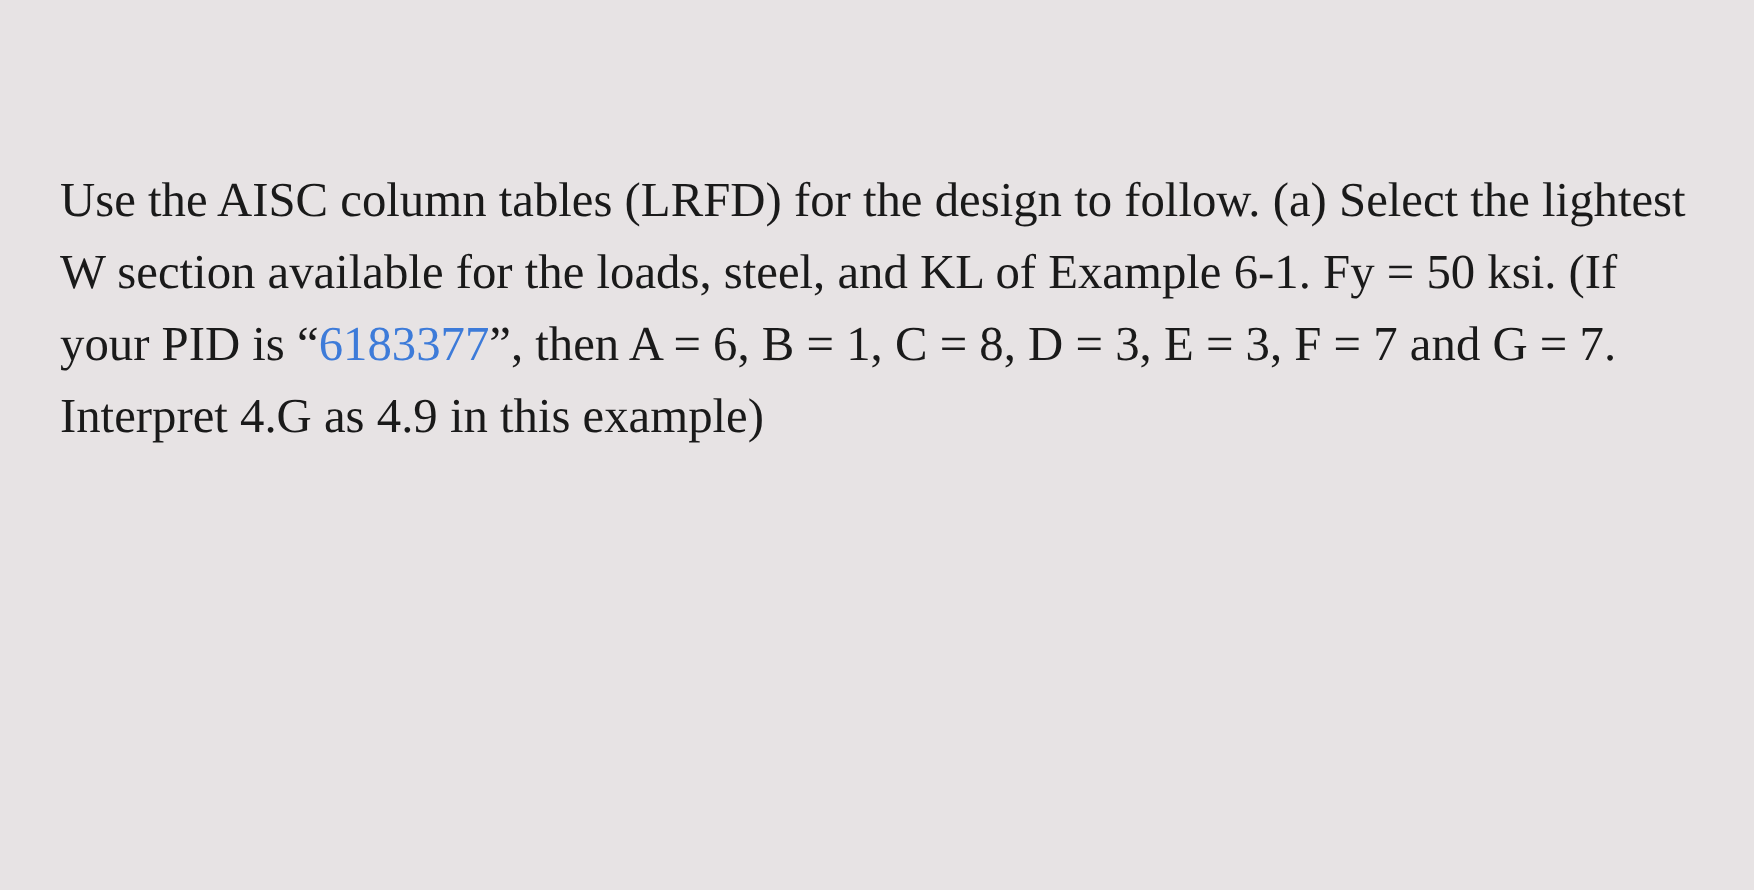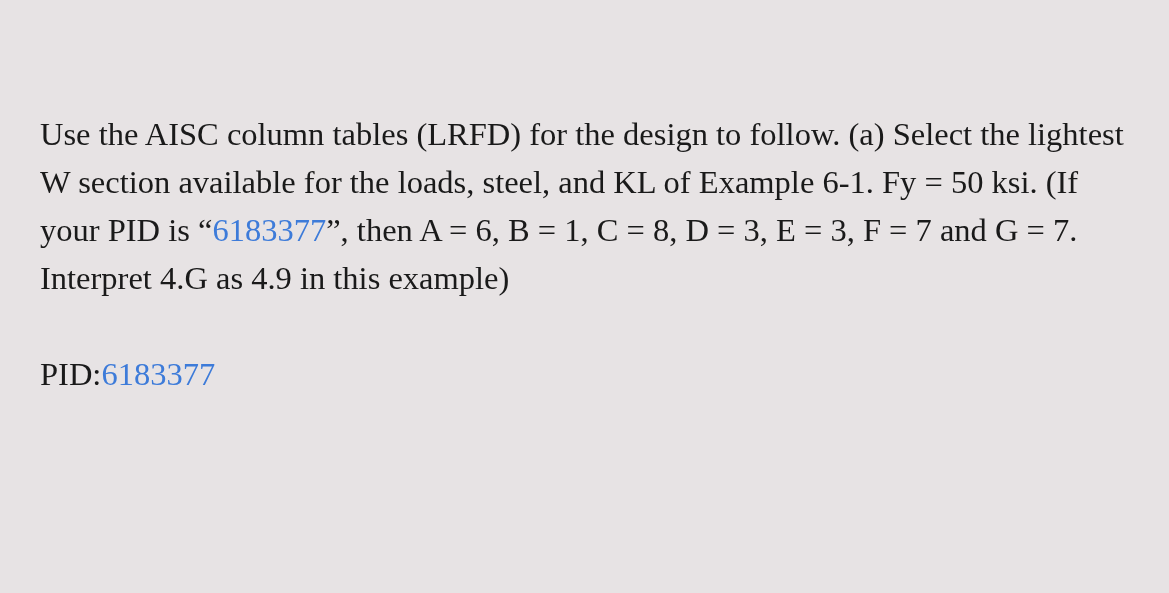--- a/index.html
+++ b/index.html
@@ -33,17 +33,14 @@
 </style>
 </head>
 <body>
 
 <div class="page">
 
   <div class="paragraph">
     <span>Use the AISC column tables (LRFD) for the design to follow. (a) Select the lightest W section available for the loads, steel, and KL of Example 6-1. Fy = 50 ksi. (If your PID is “</span><span class="link">6183377</span><span>”, then A = 6, B = 1, C = 8, D = 3, E = 3, F = 7 and G = 7. Interpret 4.G as 4.9 in this example)</span>
   </div>
 
-  <div class="pid-line">
-    <span>PID:</span><span class="link">6183377</span>
-  </div>
 
 </div>
 
 </body></html>

